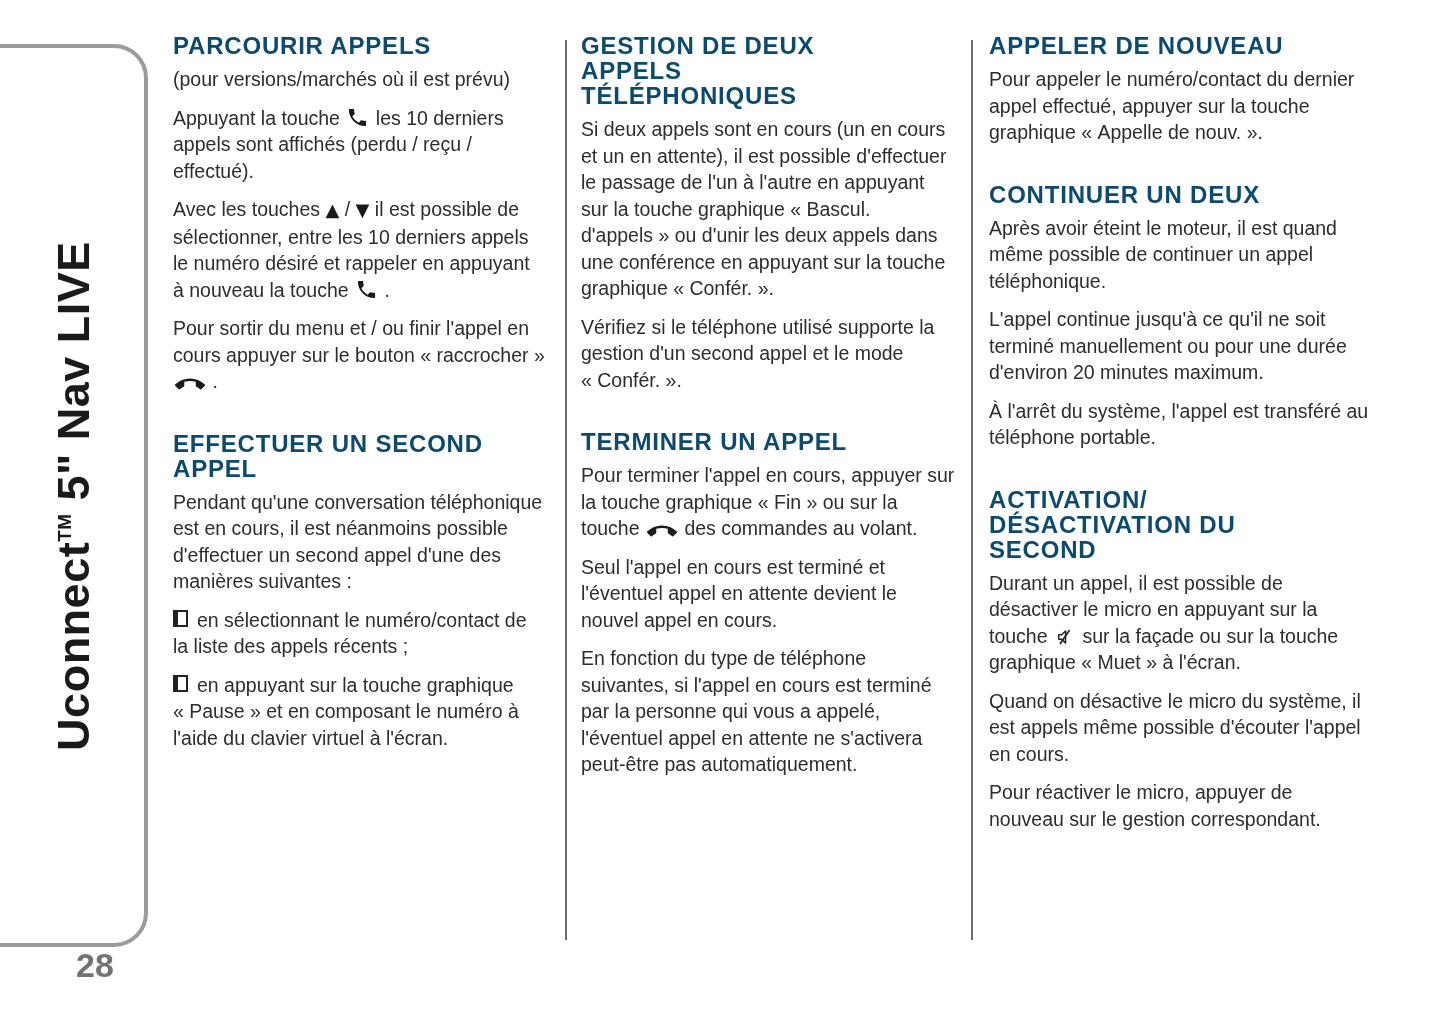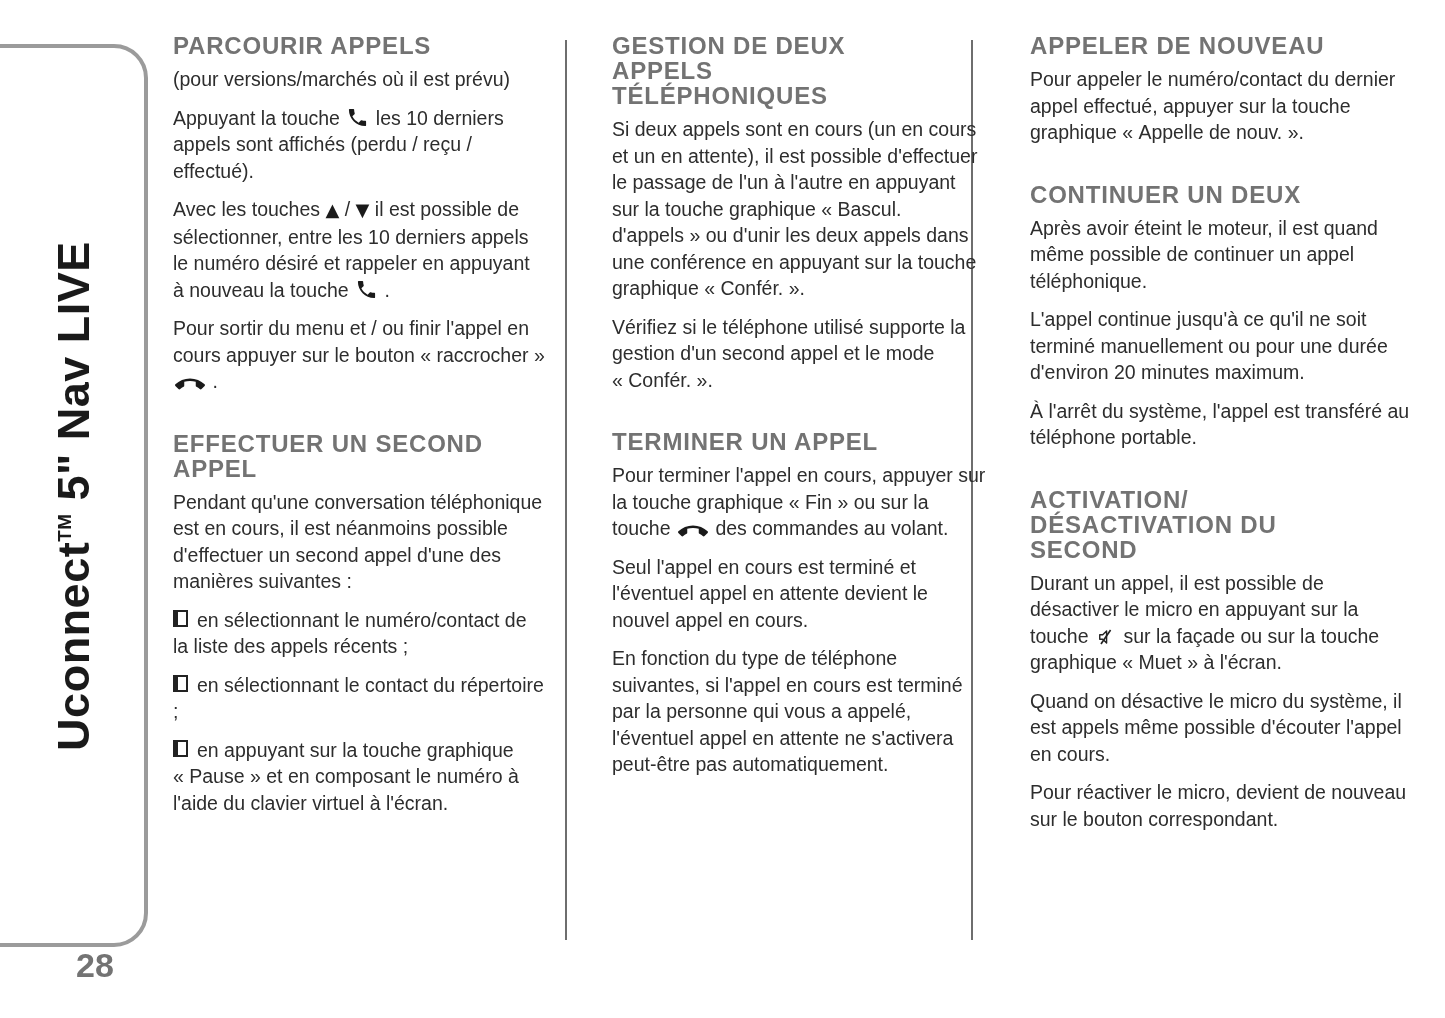--- a/index.html
+++ b/index.html
@@ -22,30 +22,30 @@
     font-size:45px;font-weight:bold;color:#1a1a1a;letter-spacing:0.5px;
   }
   .sidebar-title sup{font-size:0.42em;position:relative;top:-0.1em;vertical-align:super;}
   .pagenum{
     position:absolute;left:76px;top:946px;
     font-size:34px;font-weight:bold;color:#737373;
   }
   
   .col{position:absolute;top:33px;}
   #col1{left:173px;width:372px;}
-  #col2{left:612px;width:374px;}
-  #col3{left:1030px;width:380px;}
+  #col2{left:581px;width:374px;}
+  #col3{left:989px;width:380px;}
   .vdiv{position:absolute;top:40px;width:2px;height:900px;background:#6e6e6e;}
   #vdiv1{left:565px;}
   #vdiv2{left:971px;}
   .section{margin-top:36px;}
   .section:first-child{margin-top:0;}
   h2{
     font-size:24px;line-height:25px;font-weight:bold;letter-spacing:0.8px;
-    color:#737373;margin:0 0 8px 0;white-space:pre-line;
+    color:#0c4a6e;margin:0 0 8px 0;white-space:pre-line;
   }
   p{
     font-size:19.5px;line-height:26.5px;color:#2d2d2d;margin:0 0 12px 0;
   }
   .tri{font-family:"DejaVu Sans",sans-serif;font-size:18px;color:#1a1a1a;}
   .bullet{
     display:inline-block;width:8px;height:13px;
     border:2px solid #222;border-left-width:5px;margin-right:9px;
     background:#fff;
   }
@@ -79,21 +79,20 @@
     <p><span>Pour sortir du menu et / ou finir l'appel en cours appuyer sur le bouton «&nbsp;raccrocher&nbsp;» </span><svg class="icn ihang" width="30" height="14" viewBox="0 6 24 11">
           <path fill="#1a1a1a" d="M12 9c-1.6 0-3.15.25-4.6.72v3.1c0 .39-.23.74-.56.9-.98.49-1.87 1.12-2.66 1.85-.18.18-.43.29-.7.29-.28 0-.53-.11-.71-.29L.29 13.08c-.18-.17-.29-.42-.29-.7 0-.28.11-.53.29-.71C3.34 8.78 7.46 7 12 7s8.66 1.78 11.71 4.67c.18.18.29.43.29.71 0 .28-.11.53-.29.7l-2.48 2.49c-.18.18-.43.29-.71.29-.27 0-.52-.11-.7-.29-.79-.73-1.68-1.36-2.66-1.85-.33-.16-.56-.51-.56-.9v-3.1C15.15 9.25 13.6 9 12 9z"></path>
         </svg><span> .</span></p>
   </div>
 
   <div class="section">
     <h2>EFFECTUER UN SECOND
 APPEL</h2>
     <p>Pendant qu'une conversation téléphonique est en cours, il est néanmoins possible d'effectuer un second appel d'une des manières suivantes :</p>
     <p><span class="bullet"></span><span>en sélectionnant le numéro/contact de la liste des appels récents ;</span></p>
-    <p><span class="bullet"></span><span>en sélectionnant le contact du répertoire ;</span></p>
     <p><span class="bullet"></span><span>en appuyant sur la touche graphique «&nbsp;Pause&nbsp;» et en composant le numéro à l'aide du clavier virtuel à l'écran.</span></p>
   </div>
 </div>
 
 <div class="col" id="col2">
   <div class="section">
     <h2>GESTION DE DEUX
 APPELS
 TÉLÉPHONIQUES</h2>
     <p>Si deux appels sont en cours (un en cours et un en attente), il est possible d'effectuer le passage de l'un à l'autre en appuyant sur la touche graphique «&nbsp;Bascul. d'appels&nbsp;» ou d'unir les deux appels dans une conférence en appuyant sur la touche graphique «&nbsp;Confér.&nbsp;».</p>
@@ -125,15 +124,15 @@
 
   <div class="section">
     <h2>ACTIVATION/
 DÉSACTIVATION DU
 SECOND</h2>
     <p><span>Durant un appel, il est possible de désactiver le micro en appuyant sur la touche </span><svg class="icn imute" width="20" height="20" viewBox="0 0 24 24">
           <path d="M4.5 9.3v5.4h3.6l4.6 4.5V4.8L8.1 9.3H4.5z" fill="none" stroke="#222" stroke-width="1.7" stroke-linejoin="round"></path>
           <line x1="17.5" y1="3.5" x2="6" y2="20.5" stroke="#222" stroke-width="2"></line>
         </svg><span> sur la façade ou sur la touche graphique «&nbsp;Muet&nbsp;» à l'écran.</span></p>
     <p>Quand on désactive le micro du système, il est appels même possible d'écouter l'appel en cours.</p>
-    <p>Pour réactiver le micro, devient de nouveau sur le bouton correspondant.</p>
+    <p>Pour réactiver le micro, appuyer de nouveau sur le gestion correspondant.</p>
   </div>
 </div>
 
 </body></html>

